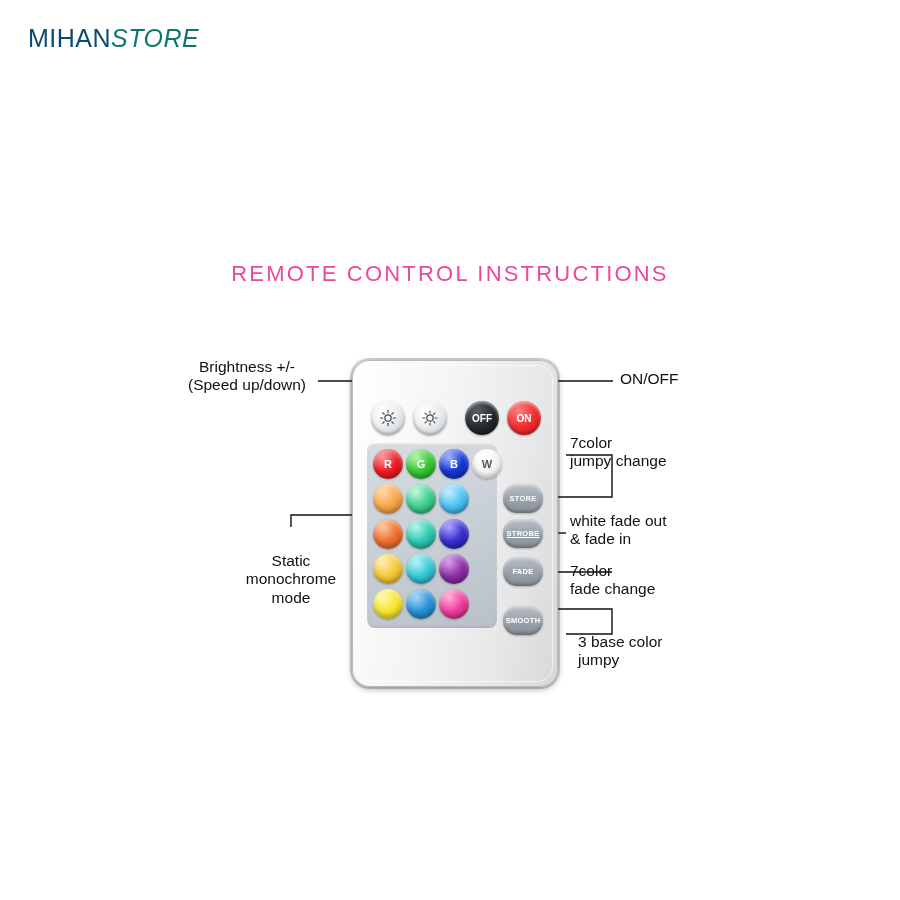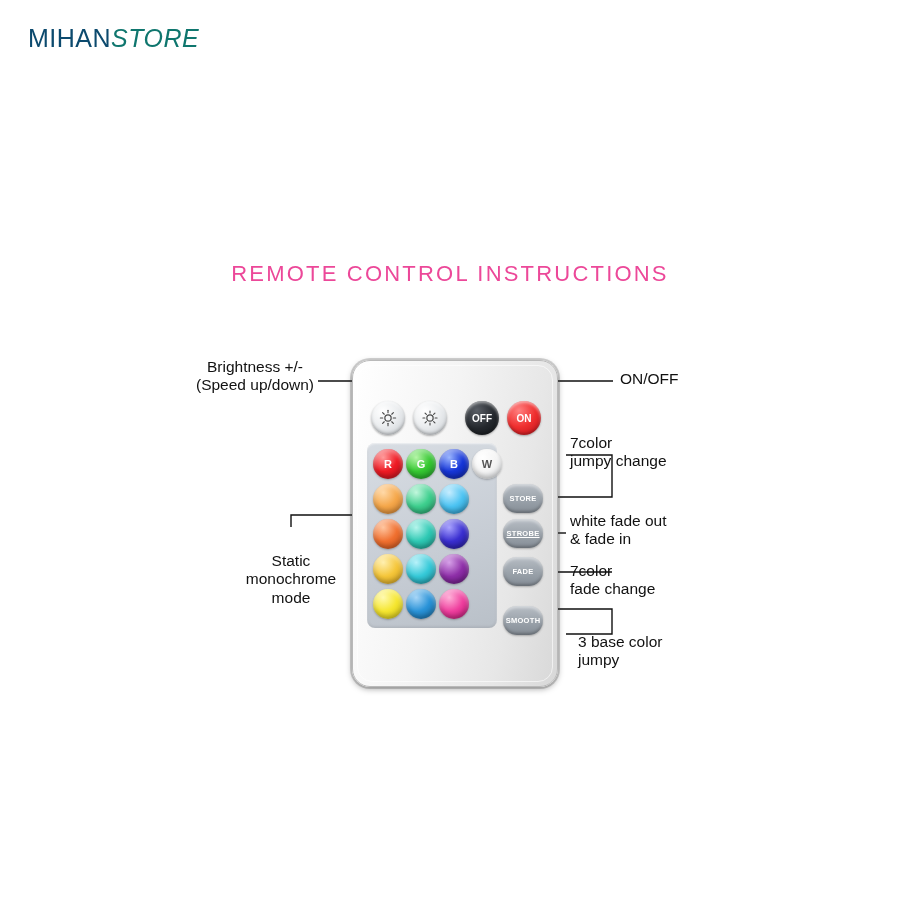--- a/index.html
+++ b/index.html
@@ -264,21 +264,21 @@
   </div>
   <div class="mbtn" style="top:196px;">
     <span>FADE</span>
   </div>
   <div class="mbtn" style="top:245px;">
     <span>SMOOTH</span>
   </div>
 
 </div>
 
-<div class="anno center" style="left:190px;top:358px;width:130px;text-align:center;">Brightness +/-
+<div class="anno center" style="left:182px;top:358px;width:130px;text-align:center;">Brightness +/-
 (Speed up/down)</div>
 <div class="anno right" style="left:620px;top:370px;">ON/OFF</div>
 <div class="anno right" style="left:570px;top:434px;">7color
 jumpy change</div>
 <div class="anno right" style="left:570px;top:512px;">white fade out
 &amp; fade in</div>
 <div class="anno right" style="left:570px;top:562px;">7color
 fade change</div>
 <div class="anno right" style="left:578px;top:633px;">3 base color
 jumpy</div>

